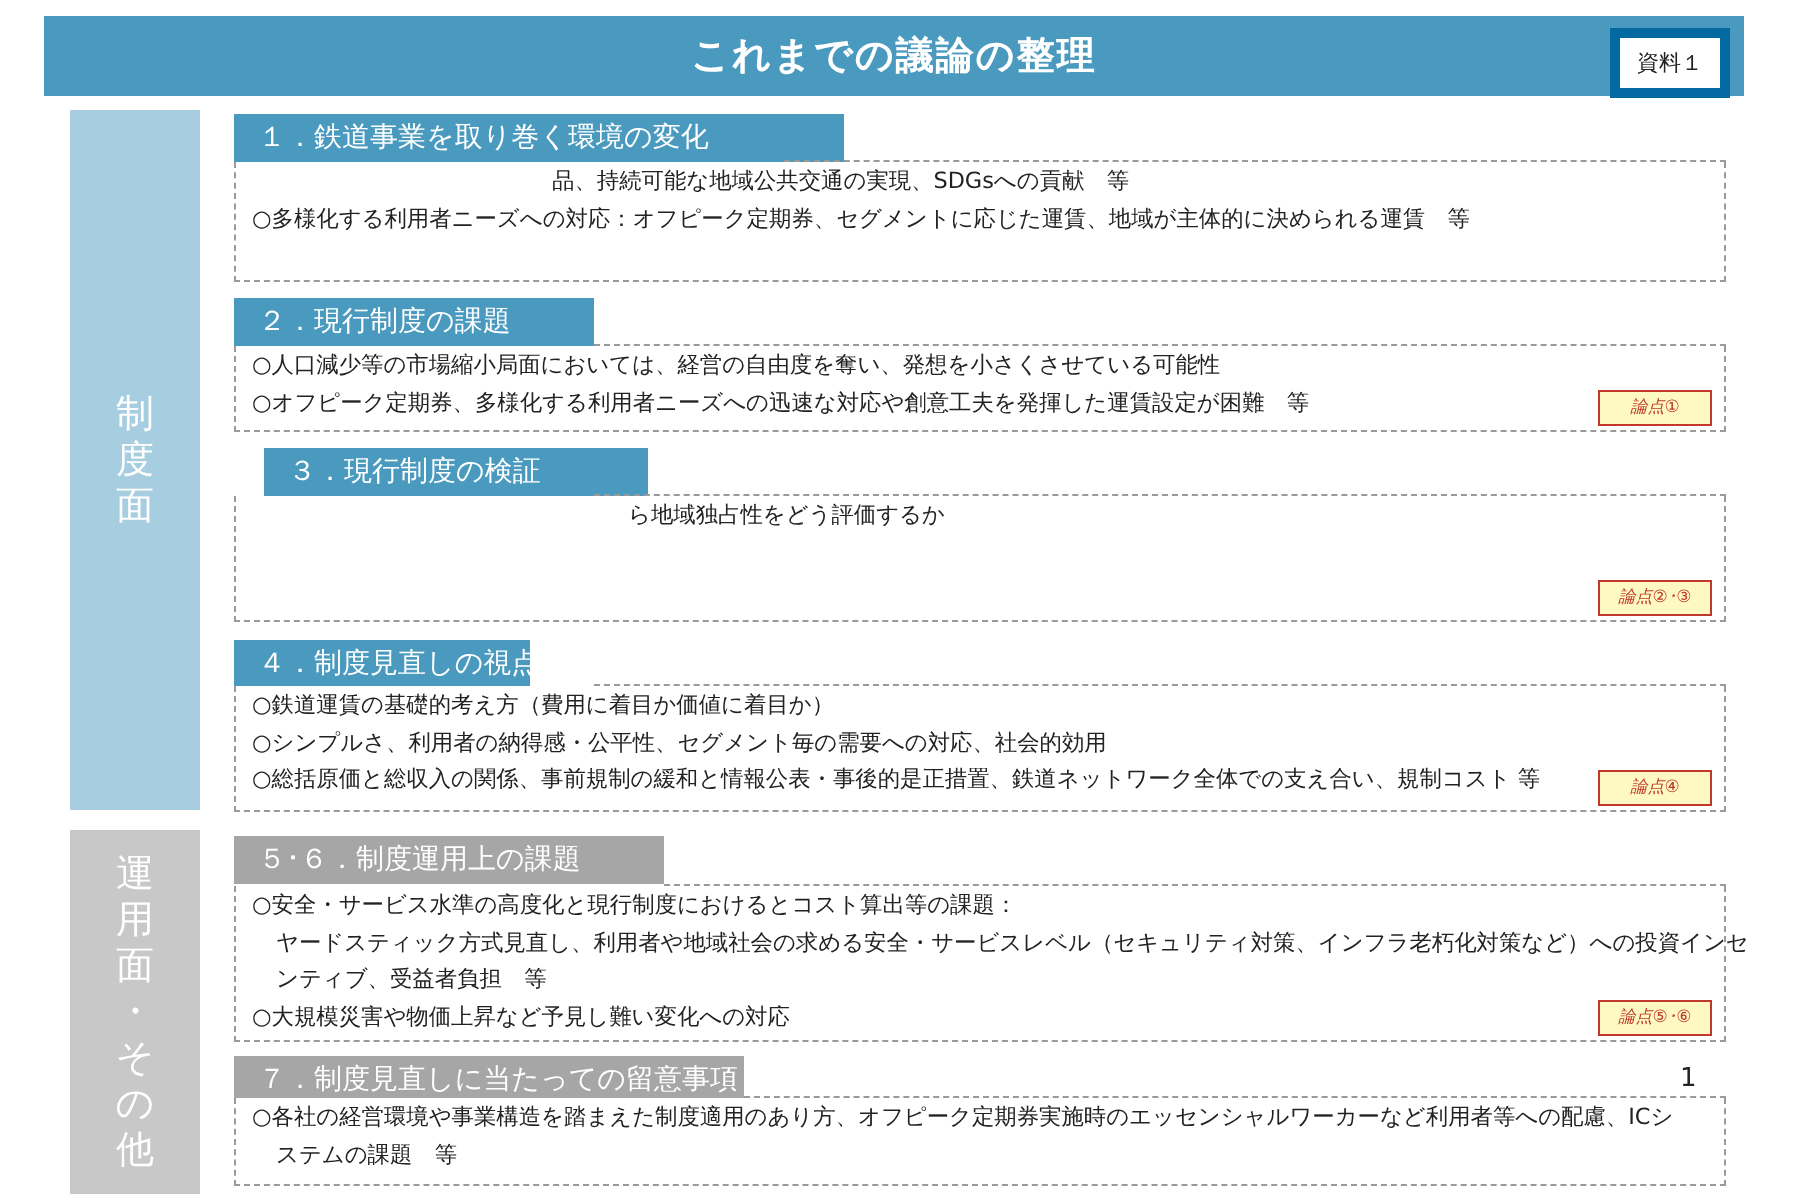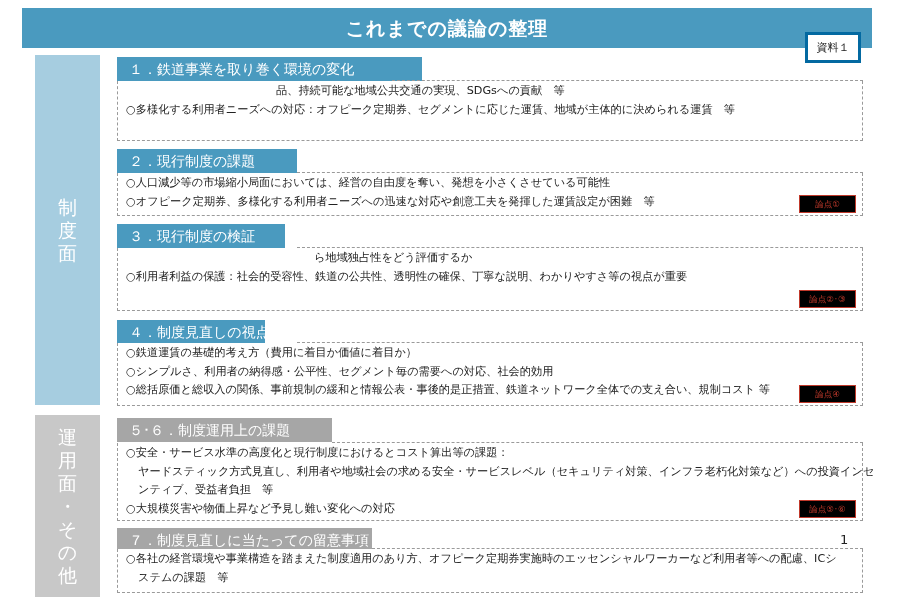--- a/index.html
+++ b/index.html
@@ -9,22 +9,22 @@
   }
   .header {
     position:absolute; left:22px; top:8px; width:850px; height:40px;
     background:#4a9abf;
   }
   .header-title {
     position:absolute; left:0; right:0; top:0; height:40px; line-height:40px;
     text-align:center; color:#fff; font-size:19px; font-weight:bold; letter-spacing:1px;
   }
   .doc-label {
-    position:absolute; left:783px; top:24px; width:50px; height:25px; line-height:25px;
-    background:#fff; border:3px solid #0369a1; text-align:center; font-size:11px; color:#222;
+    position:absolute; left:783px; top:6px; width:50px; height:25px; line-height:25px;
+    background:#fff; border:5px solid #0369a1; text-align:center; font-size:11px; color:#222;
   }
   .side {
     position:absolute; left:35px; width:65px; color:#fff; font-size:19px;
     display:flex; flex-direction:column; align-items:center; justify-content:center;
     line-height:23px;
   }
   .side.blue { top:55px; height:350px; background:#a6cde0; }
   .side.gray { top:415px; height:182px; background:#c8c8c8; }
   .side span { display:block; text-align:center; }
 
@@ -41,21 +41,21 @@
   }
   .sec-topline {
     position:absolute; height:0; border-top:1px dashed #9a9a9a;
   }
   .row { white-space:nowrap; }
   .indent1 { padding-left:150px; }
   .indent2 { padding-left:188px; }
   .indent-small { padding-left:12px; }
   .tag {
     position:absolute; right:6px; height:16px; line-height:16px; width:55px;
-    border:1px solid #c0392b; color:#c0392b; font-size:8.5px; text-align:center; background:#000000;
+    border:1px solid #c0392b; color:#c0392b; font-size:8.5px; text-align:center; background:#fef9c3;font-style:italic;
   }
   .page-num {
     position:absolute; left:840px; top:532px; font-size:13px; color:#222;
   }
 </style>
 </head>
 <body>
 
 <div class="header">
   <div class="header-title">これまでの議論の整理</div>
@@ -85,25 +85,24 @@
 </div>
 
 <div class="sec-title blue" style="top:149px;width:180px;">２．現行制度の課題</div>
 <div class="sec-topline" style="left:297px;top:172px;width:566px;"></div>
 <div class="sec-box" style="top:173px;height:43px;border-top:none;">
   <div class="row">○人口減少等の市場縮小局面においては、経営の自由度を奪い、発想を小さくさせている可能性</div>
   <div class="row">○オフピーク定期券、多様化する利用者ニーズへの迅速な対応や創意工夫を発揮した運賃設定が困難　等</div>
   <div class="tag" style="top:22px;">論点①</div>
 </div>
 
-<div class="sec-title blue" style="top:224px;width:168px;">３．現行制度の検証</div>
+<div class="sec-title blue" style="top:224px;width:192px;margin-left:15px;">３．現行制度の検証</div>
 <div class="sec-topline" style="left:297px;top:247px;width:566px;"></div>
 <div class="sec-box" style="top:248px;height:63px;border-top:none;">
   <div class="row indent2">ら地域独占性をどう評価するか</div>
-  <div class="row">○利用者利益の保護：社会的受容性、鉄道の公共性、透明性の確保、丁寧な説明、わかりやすさ等の視点が重要</div>
   <div class="tag" style="top:42px;">論点②･③</div>
 </div>
 
 <div class="sec-title blue" style="top:320px;width:148px;">４．制度見直しの視点</div>
 <div class="sec-topline" style="left:297px;top:342px;width:566px;"></div>
 <div class="sec-box" style="top:343px;height:63px;border-top:none;">
   <div class="row">○鉄道運賃の基礎的考え方（費用に着目か価値に着目か）</div>
   <div class="row">○シンプルさ、利用者の納得感・公平性、セグメント毎の需要への対応、社会的効用</div>
   <div class="row">○総括原価と総収入の関係、事前規制の緩和と情報公表・事後的是正措置、鉄道ネットワーク全体での支え合い、規制コスト 等</div>
   <div class="tag" style="top:42px;">論点④</div>

